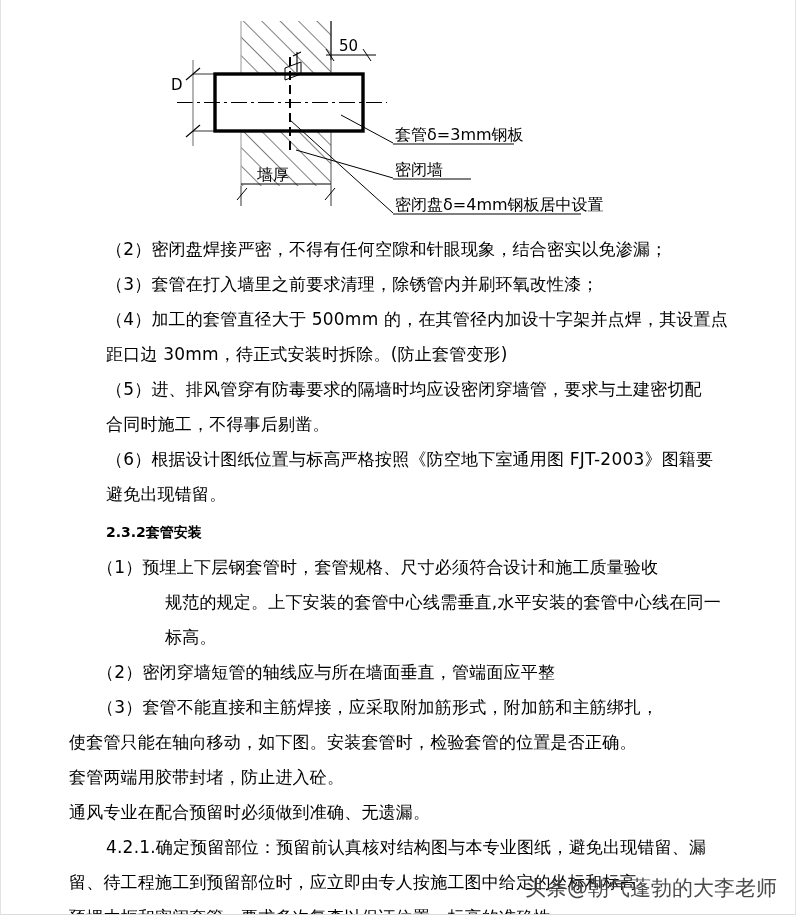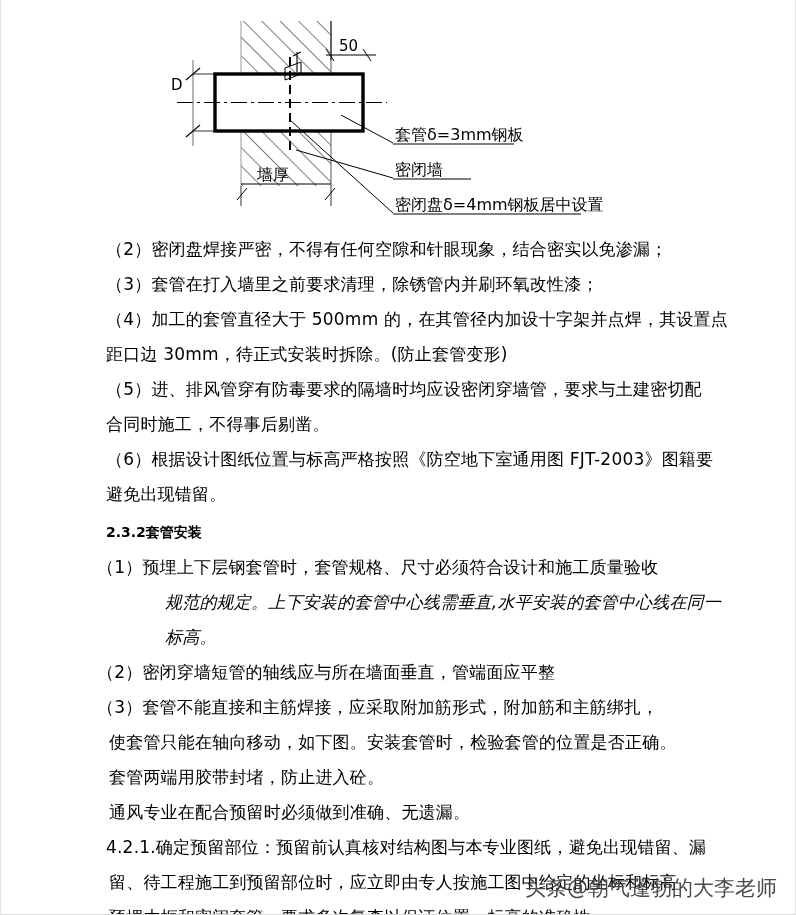--- a/index.html
+++ b/index.html
@@ -40,23 +40,23 @@
   }
   .para {
     color: #000000;
     font-size: 17px;
     line-height: 35px;
     letter-spacing: 0.2px;
     white-space: nowrap;
   }
   .para.lvl0   { margin-left: 105px; }
   .para.lvl1   { margin-left: 96px; }
-  .para.lvl1i  { margin-left: 164px; font-style: italic; }
+  .para.lvl1i  { margin-left: 164px; }
   .para.lvl2   { margin-left: 105px; }
-  .para.lvl2i  { margin-left: 108px; }
+  .para.lvl2i  { margin-left: 68px; }
 
   .heading {
     color: #000000;
     font-size: 14px;
     font-weight: bold;
     line-height: 35px;
     margin-left: 105px;
     white-space: nowrap;
     letter-spacing: 0px;
   }

